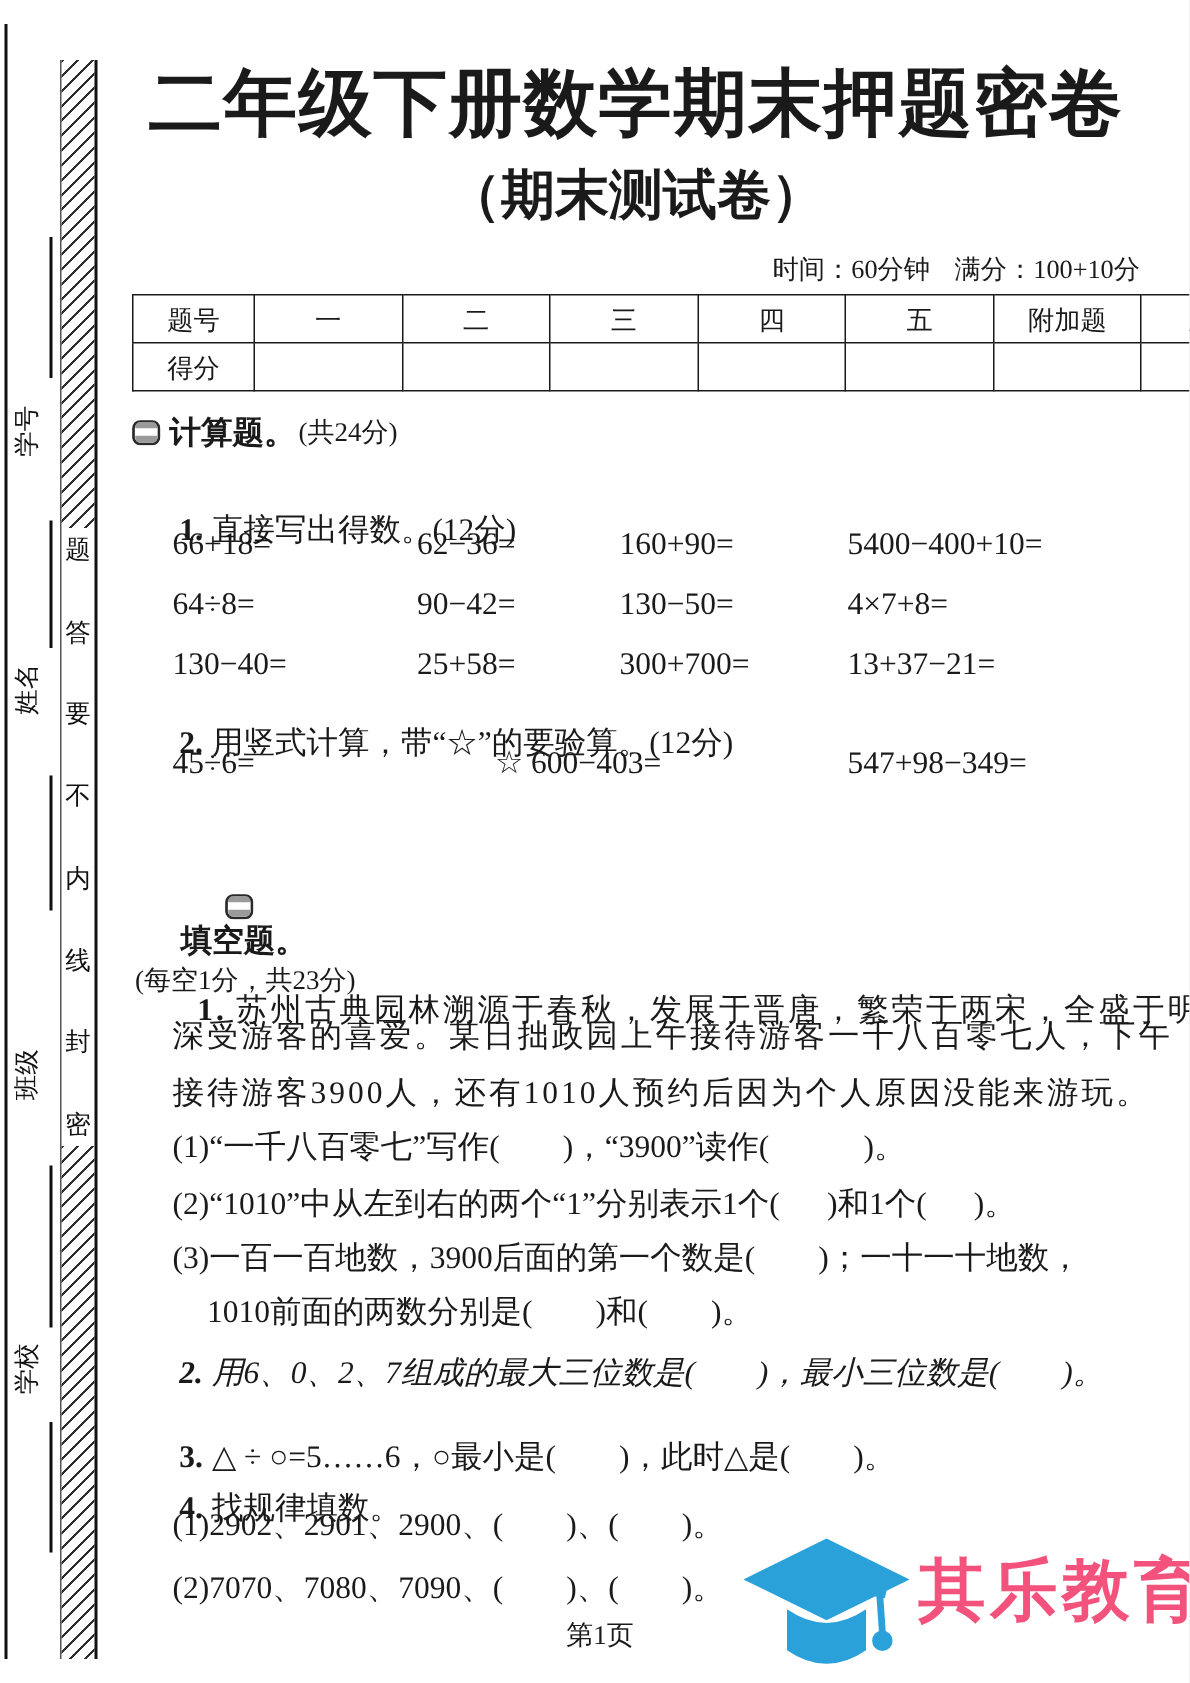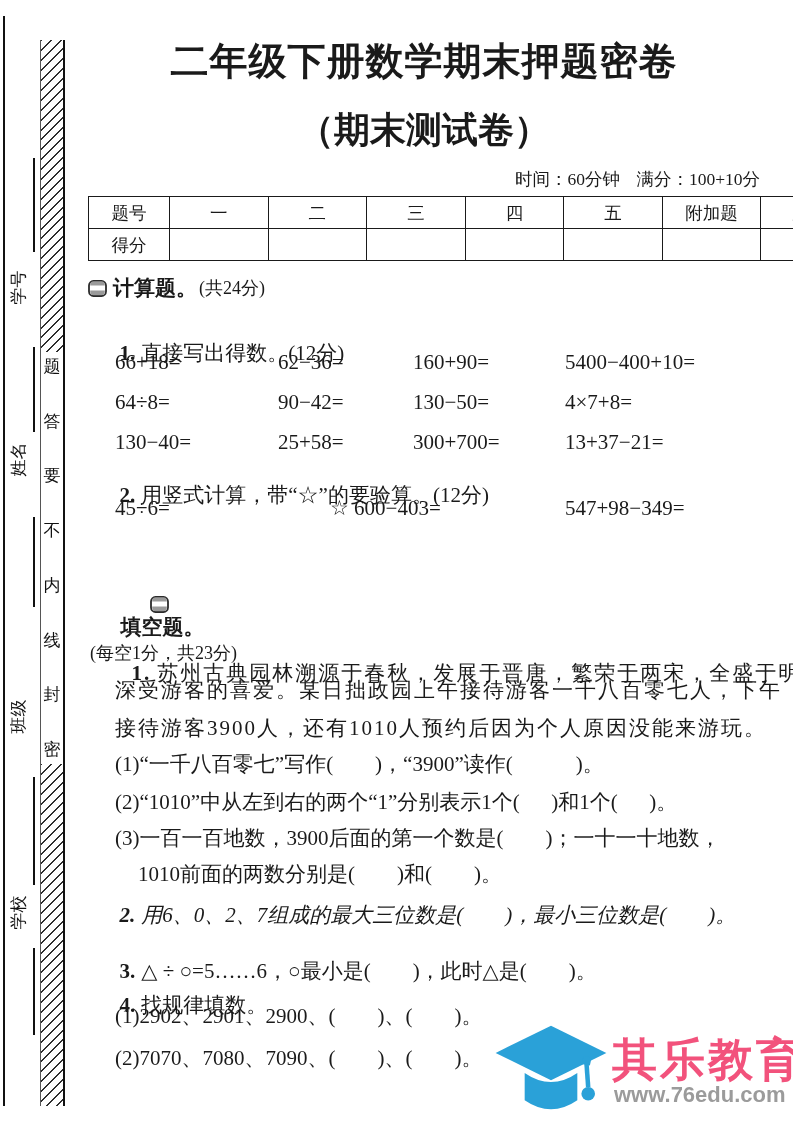--- a/index.html
+++ b/index.html
@@ -25,21 +25,21 @@
     height:412px;display:flex;flex-direction:column;justify-content:space-between;
     align-items:center;padding:6px 0;box-sizing:border-box;
   }
   .seal-chars span{font-size:17px;line-height:1;color:#111;}
   .field-label{position:absolute;left:-2px;width:40px;height:46px;display:flex;align-items:center;justify-content:center;}
   .field-label span{display:inline-block;transform:rotate(-90deg);white-space:nowrap;font-size:17px;color:#111;}
   .field-line{position:absolute;left:33px;width:1.7px;background:#111;}
   
   .content{position:absolute;left:88px;top:0;width:672px;}
   .title{position:absolute;top:36px;left:0;width:672px;text-align:center;
-    font-size:38px;font-weight:bold;letter-spacing:1px;white-space:nowrap;}
+    font-size:49px;font-weight:bold;letter-spacing:1px;white-space:nowrap;}
   .subtitle{position:absolute;top:106px;left:0;width:672px;text-align:center;
     font-size:36px;font-weight:bold;}
   .meta{position:absolute;top:167px;left:0;width:672px;text-align:right;font-size:17.5px;}
   .meta span{margin-left:12px;}
   table.score{
     position:absolute;top:196px;left:0;width:772px;
     border-collapse:collapse;table-layout:fixed;
   }
   table.score td{
     border:1.7px solid #1a1a1a;height:31px;text-align:center;
@@ -217,28 +217,28 @@
       <span class="q-num">3.</span><span>△ ÷ ○=5……6，○最小是(        )，此时△是(        )。</span>
     </div>
     <div class="q-line" style="top:966px;">
       <span class="q-num">4.</span><span>找规律填数。</span>
     </div>
     <div class="q-line indent1" style="top:1002px;">(1)2902、2901、2900、(        )、(        )。</div>
     <div class="q-line indent1" style="top:1044px;">(2)7070、7080、7090、(        )、(        )。</div>
 
   </div>
 
+  <div class="page-num">第1页</div>
 
   <div class="logo">
     <span class="logo-cap">
       <svg width="118" height="100" viewBox="0 0 130 110">
         <polygon points="65,4 126,34 65,64 4,34" fill="#2aa1d8"></polygon>
         <path d="M36,56 L36,86 Q65,106 94,86 L94,56 Q65,76 36,56 Z" fill="#2aa1d8"></path>
         <rect x="100" y="38" width="9" height="9" fill="#2aa1d8" transform="rotate(12 104 42)"></rect>
         <line x1="104" y1="44" x2="106" y2="72" stroke="#2aa1d8" stroke-width="5"></line>
         <circle cx="106" cy="79" r="7.5" fill="#2aa1d8"></circle>
       </svg>
     </span>
     <span class="logo-name">其乐教育</span>
-    <span class="logo-url">www.76edu.com</span>
   </div>
 
 </div>
 
 </body></html>

